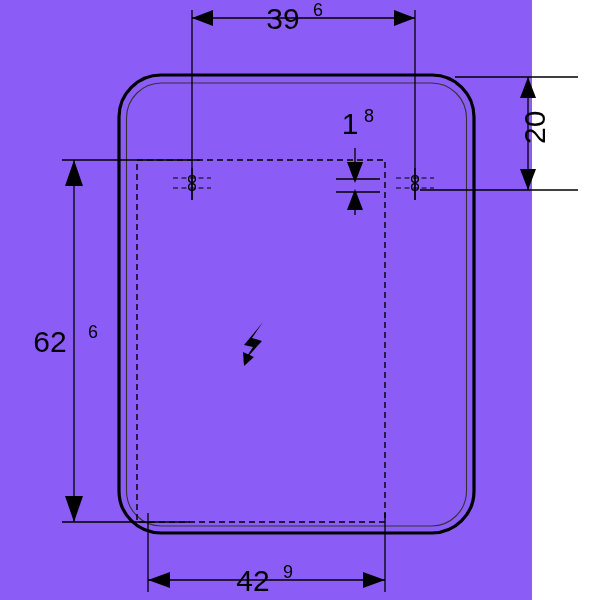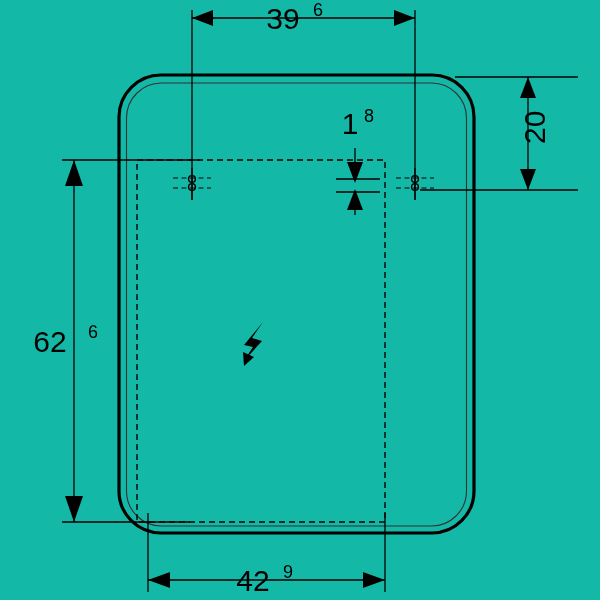--- a/index.html
+++ b/index.html
@@ -8,23 +8,23 @@
     background: #ffffff;
   }
   body {
     width: 600px;
     height: 600px;
     font-family: "Liberation Sans", sans-serif;
     overflow: hidden;
   }
   #drawing-root {
     position: relative;
-    width: 600px;
+    width: 532px;
     height: 600px;
-    background: #14b8a6;
+    background: #8b5cf6;
   }
   svg.tech-drawing {
     display: block;
     width: 600px;
     height: 600px;
   }
   .dim-text {
     font-family: "Liberation Sans", sans-serif;
     font-size: 30px;
     fill: #000000;

